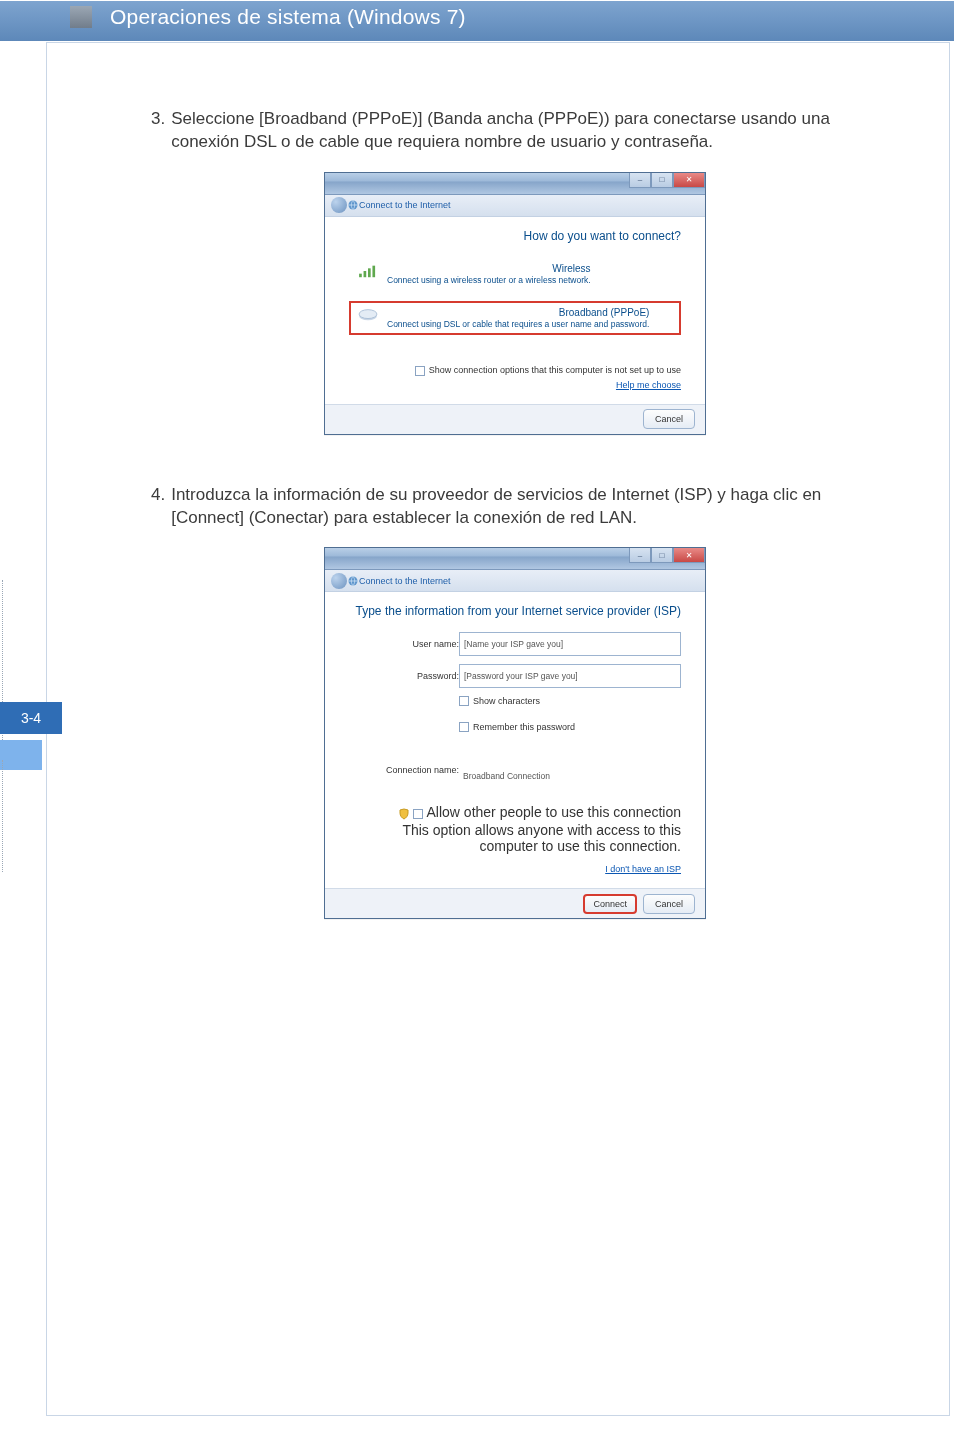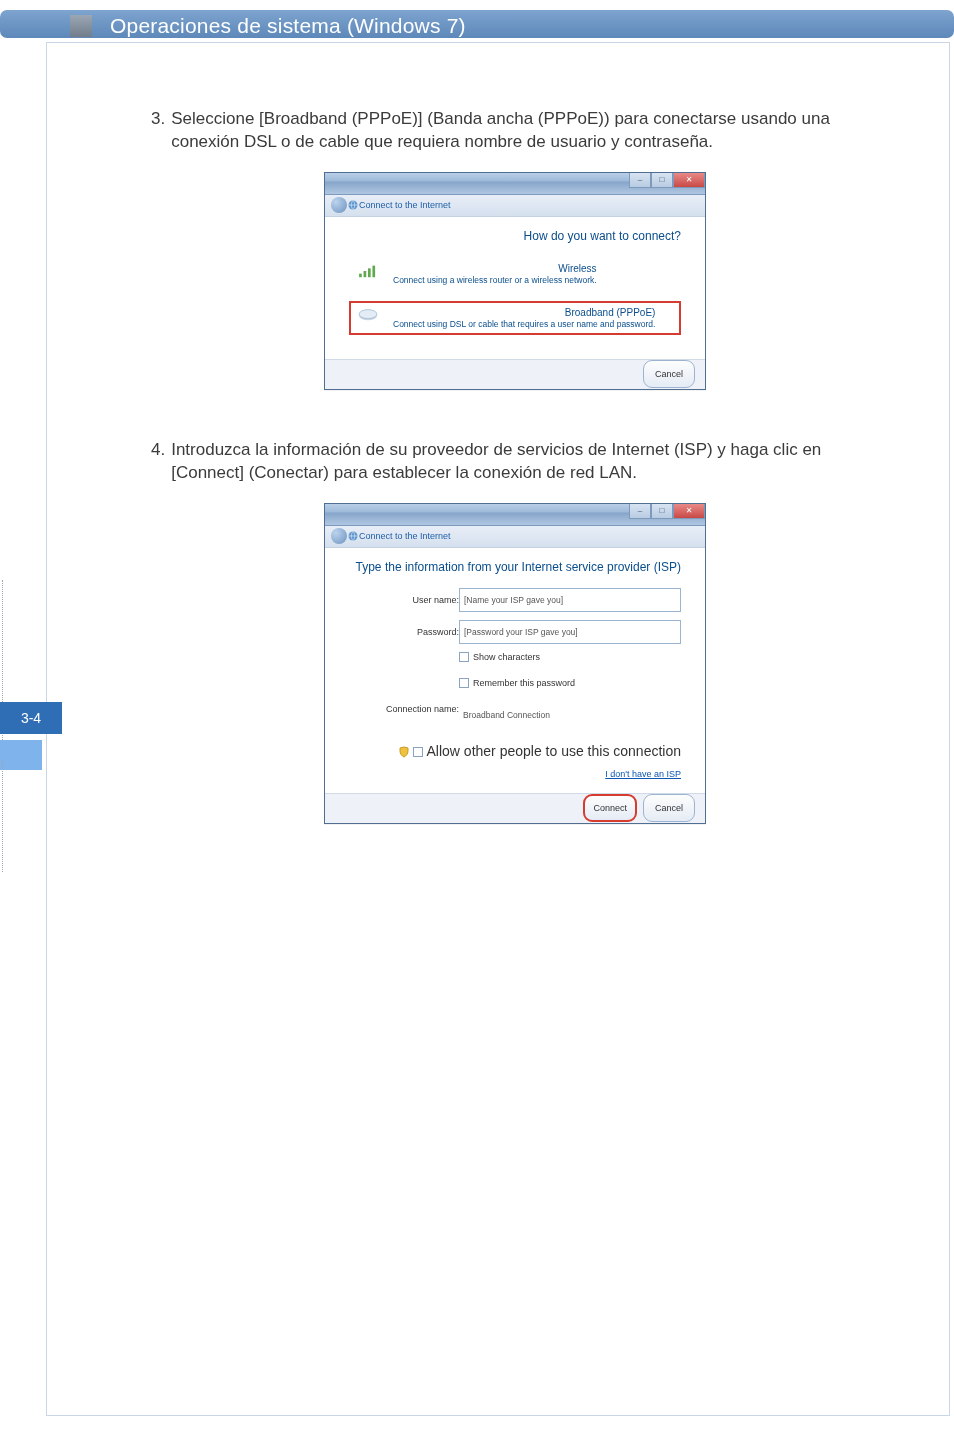--- a/index.html
+++ b/index.html
@@ -36,26 +36,25 @@
     flex-shrink: 0;
   }
   .header-title {
     color: #ffffff;
     font-size: 21px;
     letter-spacing: .2px;
     white-space: nowrap;
   }
   .header-wrap {
     position: absolute;
-    top: 10px;
+    top: 1px;
     left: 0;
     right: 0;
-    height: 28px;
+    height: 40px;
     background: linear-gradient(to bottom,#7ea4cf,#5d88b9);
-    border-radius: 7px;
   }
   .header-wrap .header-bar { position: static; height: 32px; padding-left: 70px; }
   .content {
     padding: 64px 70px 0 104px;
   }
   .step-item {
     margin-bottom: 48px;
   }
   .step-row {
     display: flex;
@@ -134,21 +133,21 @@
     text-align: right;
   }
   .dlg-heading {
     color: #0a4e8c;
     font-size: 12px;
     margin-bottom: 14px;
   }
   .conn-option {
     display: flex;
     align-items: flex-start;
-    gap: 14px;
+    gap: 8px;
     padding: 6px 8px;
     margin-bottom: 10px;
   }
   .conn-option.highlight {
     border: 2px solid #d63b2f;
     padding: 4px 6px;
   }
   .opt-icon {
     width: 22px; height: 16px;
     flex-shrink: 0;
@@ -173,24 +172,24 @@
     background: #eef2f8;
     border-top: 1px solid #d1dbe8;
     display: flex;
     justify-content: flex-end;
     align-items: center;
     padding: 0 10px;
     gap: 6px;
   }
   .btn {
     min-width: 52px;
-    height: 28px;
+    height: 20px;
     background: linear-gradient(to bottom,#fdfdfd,#e5ecf5);
     border: 1px solid #9db4d0;
-    border-radius: 9px;
+    border-radius: 4px;
     font-size: 9px;
     display: flex;
     align-items: center;
     justify-content: center;
     color: #333;
     padding: 0 8px;
   }
   .btn.primary { border: 2px solid #d63b2f; }
   
   .form-row {
@@ -322,20 +321,24 @@
               <svg class="opt-icon" viewBox="0 0 24 18">
                 <ellipse cx="12" cy="10" rx="10" ry="5" fill="#c9d6e6"></ellipse>
                   <ellipse cx="12" cy="8" rx="10" ry="5" fill="#e4ecf5" stroke="#a9bdd5"></ellipse>
               </svg>
               <div>
                 <div class="opt-title">Broadband (PPPoE)</div>
                 <div class="opt-desc">Connect using DSL or cable that requires a user name and password.</div>
               </div>
             </div>
 
+            <div class="dlg-check-row">
+              <span class="chk"></span><span>Show connection options that this computer is not set up to use</span>
+              <div style="margin-top:4px;"><span class="link">Help me choose</span></div>
+            </div>
           </div>
           <div class="dlg-footer">
             <div class="btn">Cancel</div>
           </div>
         </div>
       </div>
     </div>
 
     <div class="step-item">
       <div class="step-row">
@@ -367,34 +370,35 @@
               <div class="form-input">[Name your ISP gave you]</div>
             </div>
             <div class="form-row">
               <div class="form-label">Password:</div>
               <div class="form-input">[Password your ISP gave you]</div>
             </div>
             <div class="form-subrow">
                 <span class="chk"></span>
                 <span>Show characters</span>
               </div>
-            <div class="form-subrow" style="margin-bottom:3px;">
+            <div class="form-subrow" style="margin-bottom:20px;">
                 <span class="chk"></span>
                 <span>Remember this password</span>
               </div>
 
             <div class="form-row">
               <div class="form-label">Connection name:</div>
               <div class="form-input" style="border:none;margin-top:12px;">Broadband Connection</div>
             </div>
 
             <div style="margin-top:16px; font-size:14px;">
               <svg class="shield" viewBox="0 0 12 12">
                   <path d="M6 1l4 1v3c0 3-2 5-4 6-2-1-4-3-4-6V2z" fill="#f0c040" stroke="#c79a1f"></path>
                 </svg><span class="chk"></span><span>Allow other people to use this connection</span>
+              <div style="margin-left:28px; margin-top:2px;">This option allows anyone with access to this computer to use this connection.</div>
             </div>
             <div style="margin-top:10px;"><span class="link">I don't have an ISP</span></div>
           </div>
           <div class="dlg-footer">
             <div class="btn primary">Connect</div>
             <div class="btn">Cancel</div>
           </div>
         </div>
       </div>
     </div>

